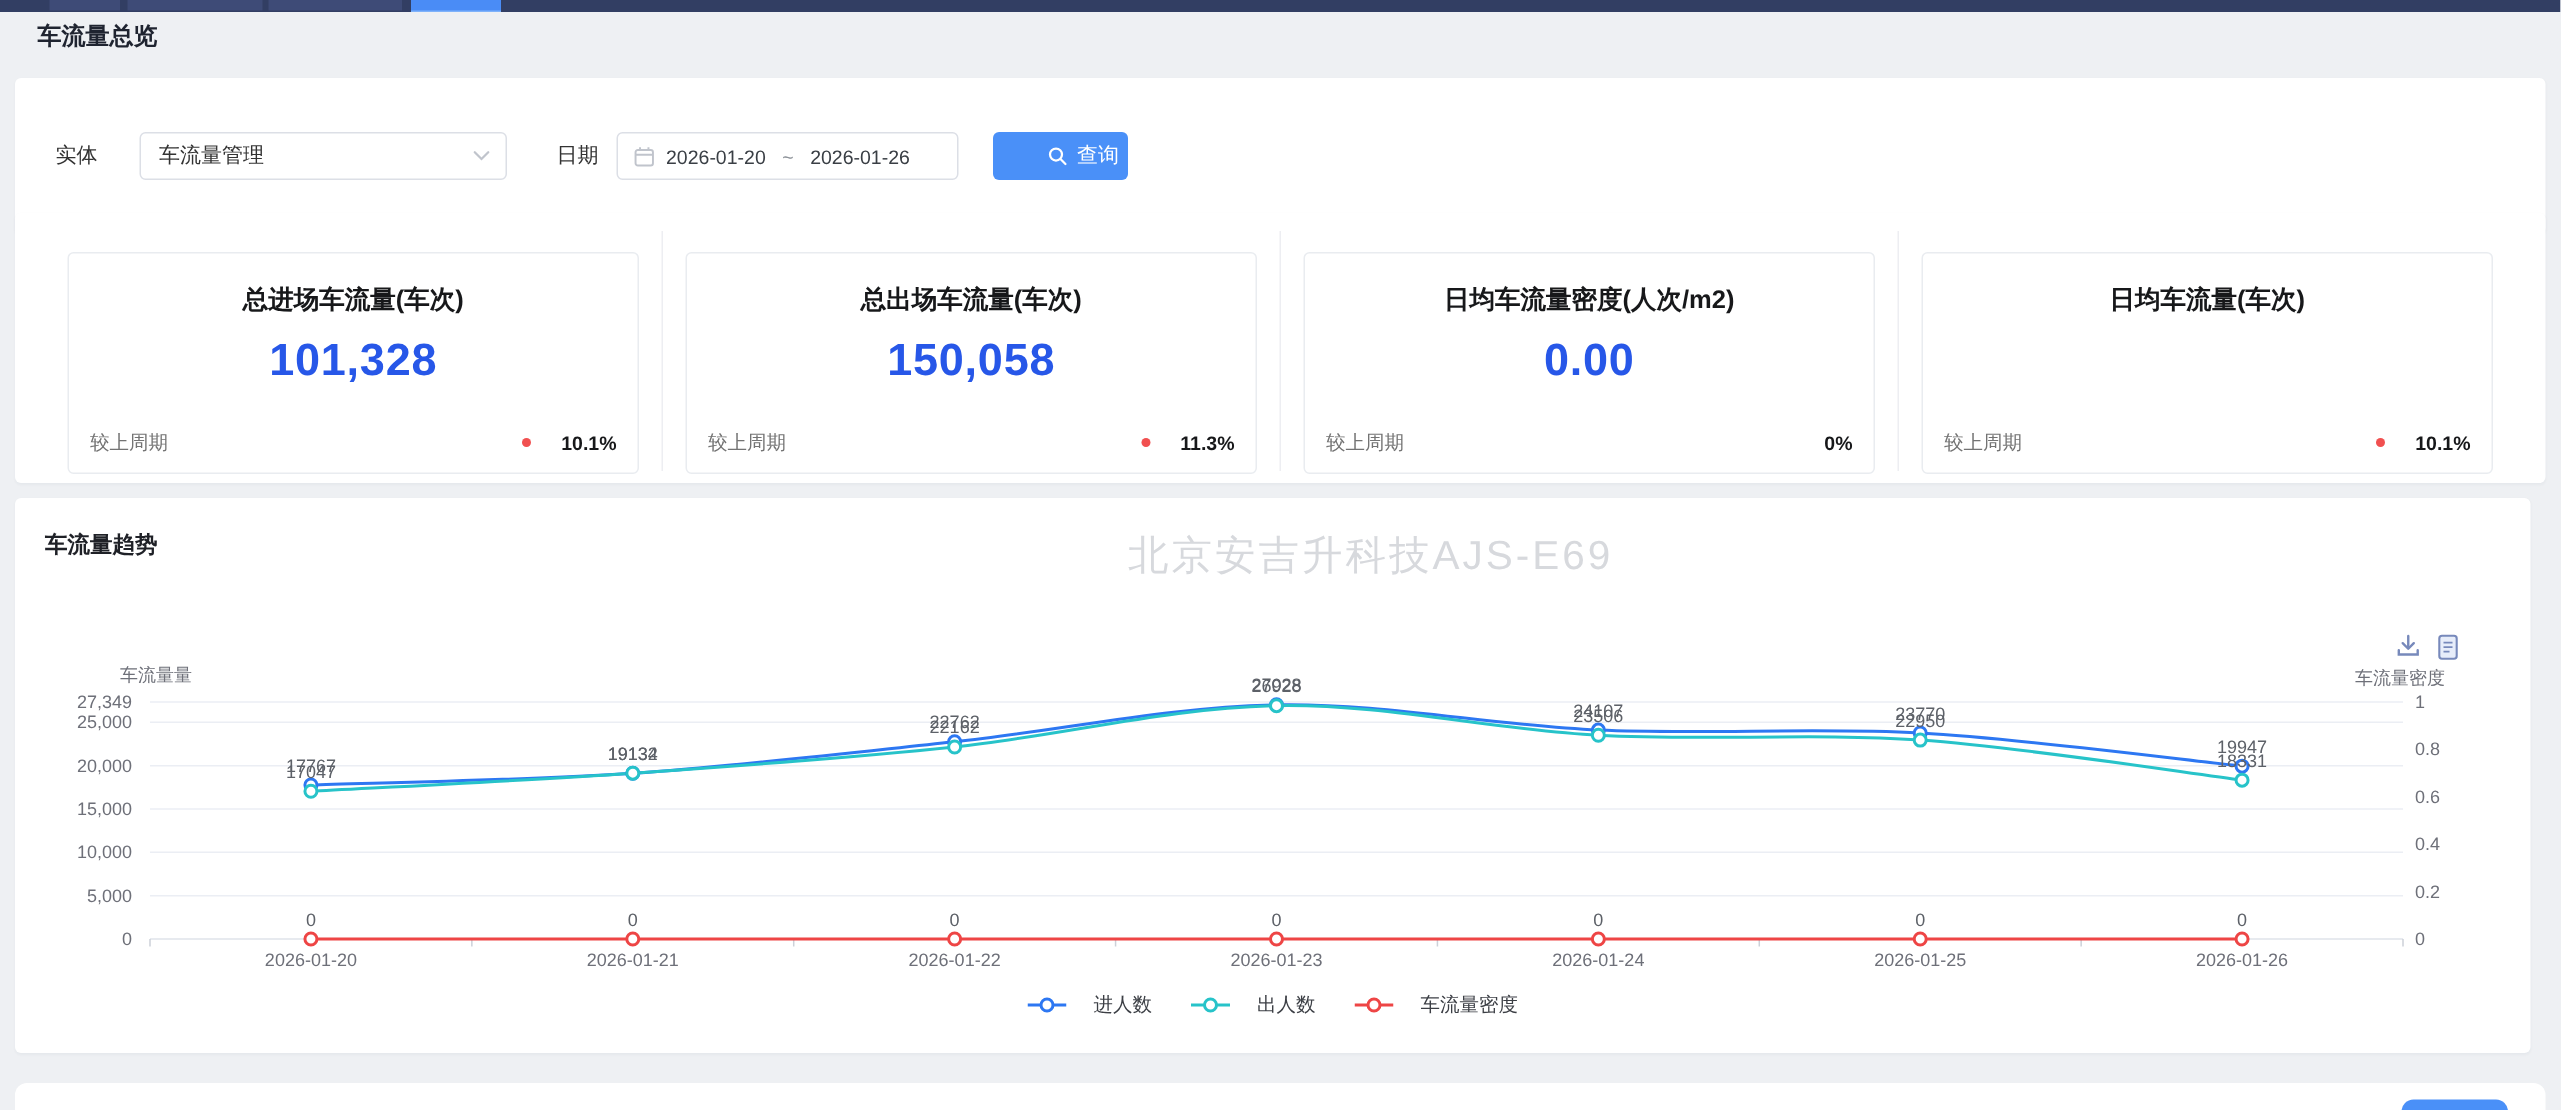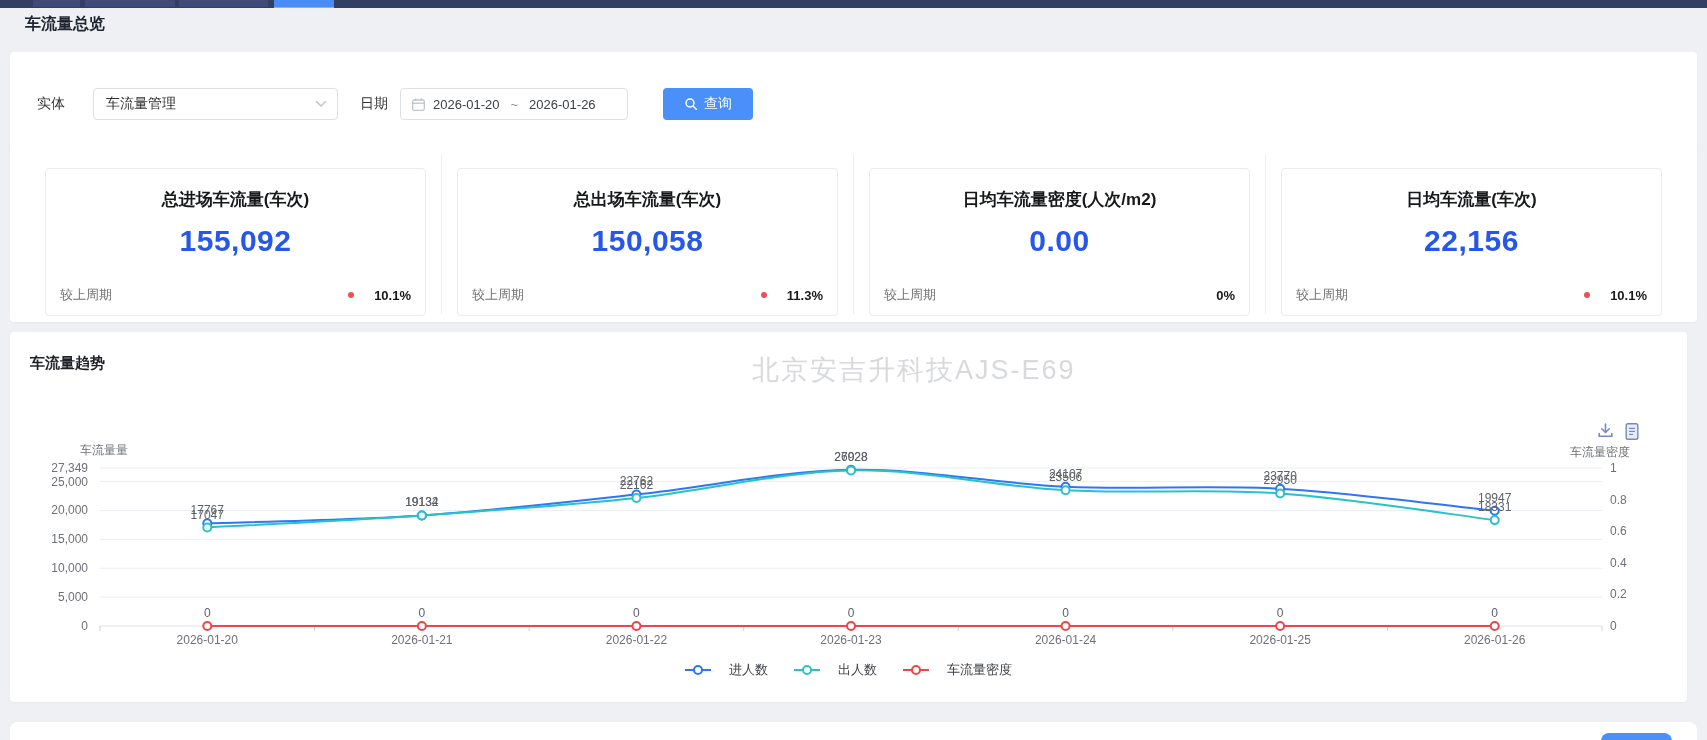--- a/index.html
+++ b/index.html
@@ -19,27 +19,27 @@
   
   .page-title{position:absolute;left:25px;top:14px;font-size:16px;font-weight:bold;color:#1f2430}
   
   .card{background:#fff;border-radius:4px;box-shadow:0 1px 2px rgba(31,45,80,.04)}
   .filter-card{position:absolute;left:10px;right:10px;top:52px;height:104px}
   .filter-inner{display:flex;align-items:center;height:100%;padding-left:27px}
   .flabel{font-size:14px;color:#333;white-space:nowrap}
   .select{width:245px;height:32px;margin-left:28px;border:1px solid #dcdfe6;border-radius:4px;
     display:flex;align-items:center;justify-content:space-between;padding:0 10px 0 12px;
     box-sizing:border-box;font-size:14px;color:#333;background:#fff;cursor:pointer}
-  .date-label{margin-left:22px}
+  .date-label{margin-left:33px}
   .date-box{width:228px;height:32px;margin-left:12px;border:1px solid #dcdfe6;border-radius:4px;
     display:flex;align-items:center;padding:0 10px;box-sizing:border-box;gap:7px;
     font-size:13px;color:#3a3f45;background:#fff;cursor:pointer}
   .date-sep{color:#8b9097;margin:0 4px}
-  .query-btn{width:90px;height:32px;margin-left:35px;background:#4a90f8;border:none;border-radius:4px;
-    color:#fff;font-size:14px;display:flex;align-items:center;justify-content:center;gap:6px;cursor:pointer}
+  .query-btn{width:90px;height:32px;margin-left:23px;background:#4a90f8;border:none;border-radius:4px;
+    color:#fff;font-size:14px;display:flex;align-items:center;justify-content:flex-end;gap:6px;cursor:pointer}
   
   .stats{position:absolute;left:10px;right:10px;top:142px;height:180px;
     display:flex;align-items:flex-start;padding:26px 20px 6px;box-sizing:border-box}
   .stat-col{flex:1;min-width:0;padding:0 15px}
   .vdiv{width:1px;background:#edeef2;align-self:stretch;margin:-14px 0 2px}
   .stat-card{border:1px solid #e9ecf0;border-radius:4px;height:148px;position:relative;background:#fff;box-sizing:border-box}
   .sc-title{text-align:center;margin-top:19px;font-size:17px;font-weight:bold;color:#17181a}
   .sc-value{text-align:center;margin-top:13px;font-size:30px;font-weight:bold;color:#2757e8;letter-spacing:.5px}
   .sc-bottom{position:absolute;left:14px;right:14px;bottom:11px;display:flex;justify-content:space-between;align-items:center}
   .sc-compare{font-size:13px;color:#737373}
@@ -107,21 +107,21 @@
       </span>
       <span>查询</span>
     </button>
   </div>
 </section>
 
 <section class="card stats">
   <div class="stat-col">
     <div class="stat-card">
       <div class="sc-title">总进场车流量(车次)</div>
-      <div class="sc-value">155,092</div>
+      <div class="sc-value">101,328</div>
       <div class="sc-bottom">
         <span class="sc-compare">较上周期</span>
         <span class="sc-change">
             <span class="dot"></span>
             <span>10.1%</span>
           </span>
       </div>
     </div>
   </div>
   <div class="vdiv"></div>
@@ -148,21 +148,20 @@
         <span class="sc-change">
             <span>0%</span>
           </span>
       </div>
     </div>
   </div>
   <div class="vdiv"></div>
   <div class="stat-col">
     <div class="stat-card">
       <div class="sc-title">日均车流量(车次)</div>
-      <div class="sc-value">22,156</div>
       <div class="sc-bottom">
         <span class="sc-compare">较上周期</span>
         <span class="sc-change">
             <span class="dot"></span>
             <span>10.1%</span>
           </span>
       </div>
     </div>
   </div>
 </section>

